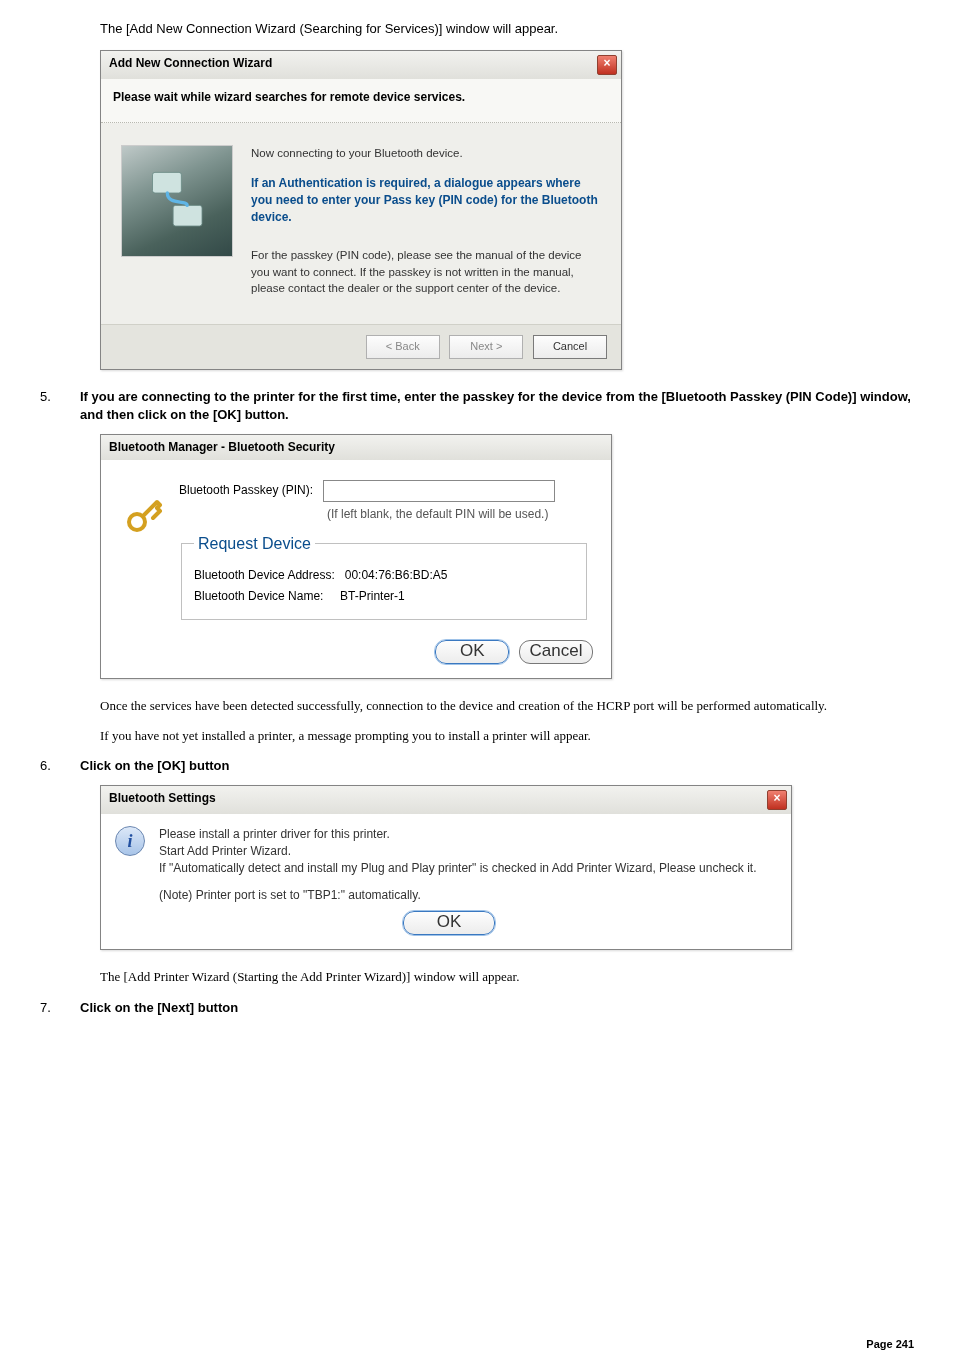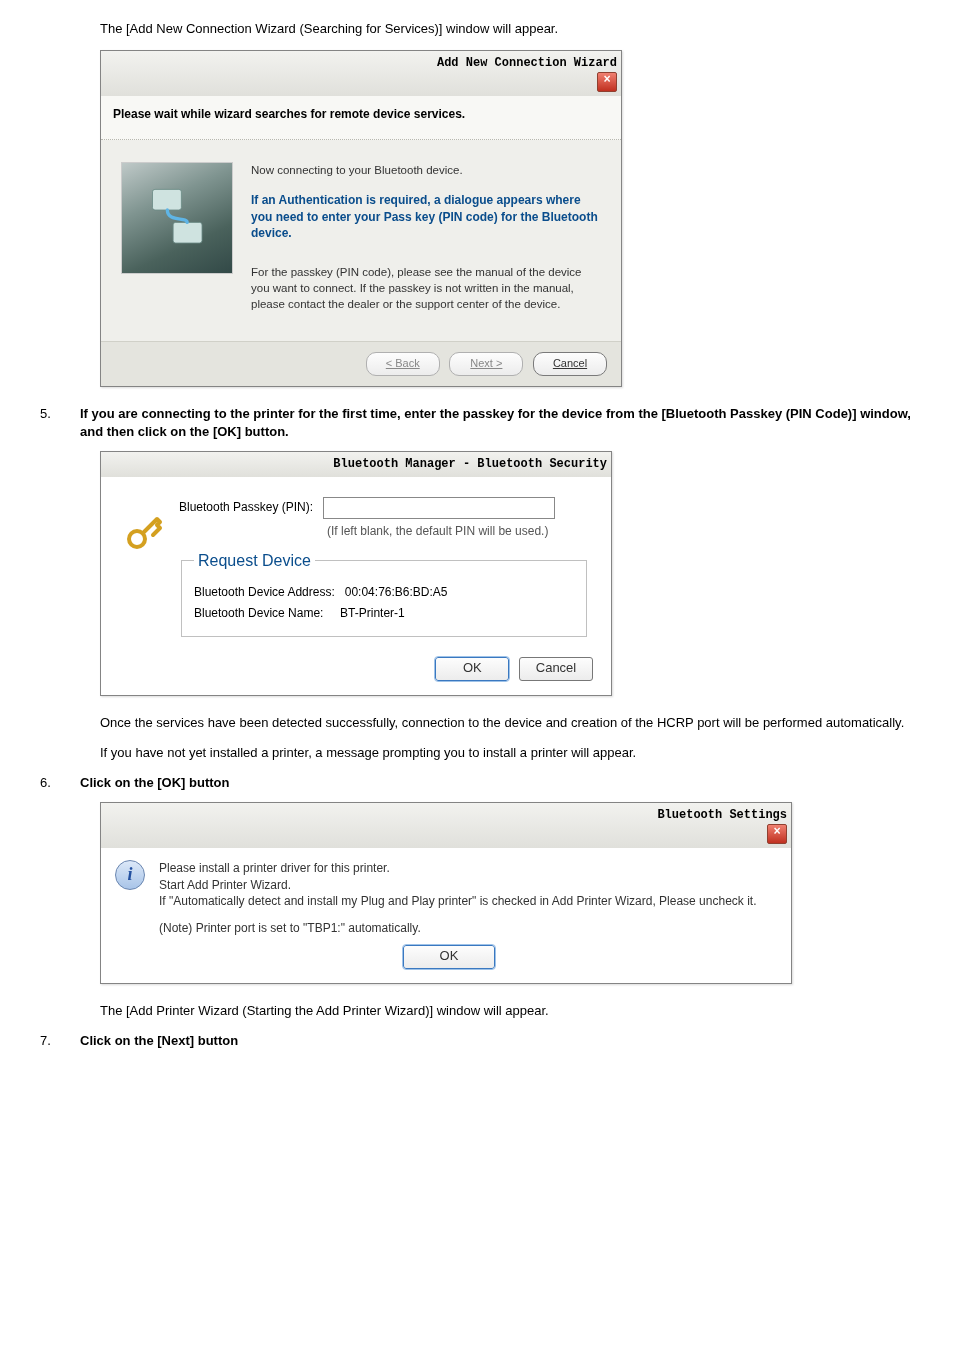--- a/index.html
+++ b/index.html
@@ -11,29 +11,29 @@
     background: #fff;
     line-height: 1.4;
     width: 954px;
     box-sizing: border-box;
   }
   .intro { margin-bottom: 12px; margin-left: 10px; }
   .step-row { display: flex; margin-bottom: 10px; margin-left: -50px; }
   .step-num { width: 40px; font-size: 13px; }
   .step-body { flex: 1; }
   .step-title-b { font-weight: bold; }
-  .sub-text { margin: 12px 0 12px 10px; }
+  .sub-text { margin: 12px 0 12px 10px; font-family: Liberation Serif, serif; }
 
   
   .window { border: 1px solid #848484; margin: 0 0 18px 10px; box-shadow: 1px 1px 2px rgba(0,0,0,0.15); }
   .titlebar {
     background: linear-gradient(#f2f2ef,#e0e0db);
-    display: flex; justify-content: space-between; align-items: flex-end;
+    display: flex; justify-content: space-between; align-items: flex-start;
     padding: 4px 4px 4px 8px; font-weight: bold;
-    font-family: Liberation Mono, monospace; font-size: 12px; flex-direction: column;
+    font-family: Liberation Sans, sans-serif; font-size: 12px;
   }
   .close-btn {
     width: 18px; height: 18px; background: linear-gradient(#f08070,#c03020);
     color: #fff; font-weight: bold; font-size: 12px; text-align: center;
     border: 1px solid #904030; line-height: 15px; border-radius: 2px;
   }
   .body-area { background: #efefeb; }
 
   
   .wizard { width: 520px; }
@@ -46,39 +46,39 @@
     display:flex; align-items:center; justify-content:center;
   }
   .wizard-img svg { width:75%; height:75%; }
   .wizard-text { font-size:11.5px; color:#333; }
   .wizard-text .blue-b { color:#0a4d8c; font-weight:bold; margin:14px 0; display:block; font-size:12px; }
   .wizard-text .note { margin-top:22px; display:block; }
   .wizard-buttons { background:#e4e4de; padding:10px 14px; text-align:right; border-top:1px solid #d0d0c8;}
   .wiz-btn {
     display:inline-block; min-width:72px; height:22px; background:linear-gradient(#fdfdfd,#ececec);
     border:1px solid #b0b0b0; font-size:11px; color:#888; line-height:20px; text-align:center;
-    margin-left:6px; border-radius:10px;text-decoration:underline;
+    margin-left:6px; border-radius:0;
   }
   .wiz-btn.active { color:#333; border-color:#7a7a7a; }
 
   
   .sec-dialog { width:510px; }
   .sec-content { padding: 16px 22px 12px; background:#fff; display:flex; }
   .sec-icon-col { width:56px; flex-shrink:0; margin-top:20px; }
   .sec-fields { flex:1; font-size:12px; }
   .pin-input { width:230px; height:20px; border:1px solid #888; display:inline-block; vertical-align:middle; background:#fff; }
   .hint { margin:4px 0 10px 0; color:#555; font-size:12px; }
   fieldset.req { border:1px solid #c0c0c0; padding:8px 12px 10px; }
   fieldset.req legend { color:#0a4d8c; font-size:16px; padding:0 4px; }
   .field-row { font-size:12px; margin:4px 0; }
   .sec-buttons { text-align:right; padding:8px 18px 14px; background:#fff; }
   .dlg-btn {
     display:inline-block; min-width:72px; height:22px; background:linear-gradient(#fdfdfd,#ececec);
-    border:1px solid #777; font-size:13px; color:#333; line-height:20px; text-align:center;
-    margin-left:6px; border-radius:3px;
+    border:1px solid #777; font-size:17px; color:#333; line-height:20px; text-align:center;
+    margin-left:6px; border-radius:11px;
   }
   .dlg-btn.ok { border:1px solid #3a78c0; outline:1px solid #9ec2e8; }
 
   
   .msg-dialog { width:690px; }
   .msg-content { padding:12px 14px 4px; background:#fff; display:flex; }
   .info-icon-col { width:44px; flex-shrink:0; }
   .info-text { font-size:12px; color:#333; flex:1; }
   .msg-buttons { text-align:center; padding:4px 0 14px; background:#fff;}
 

